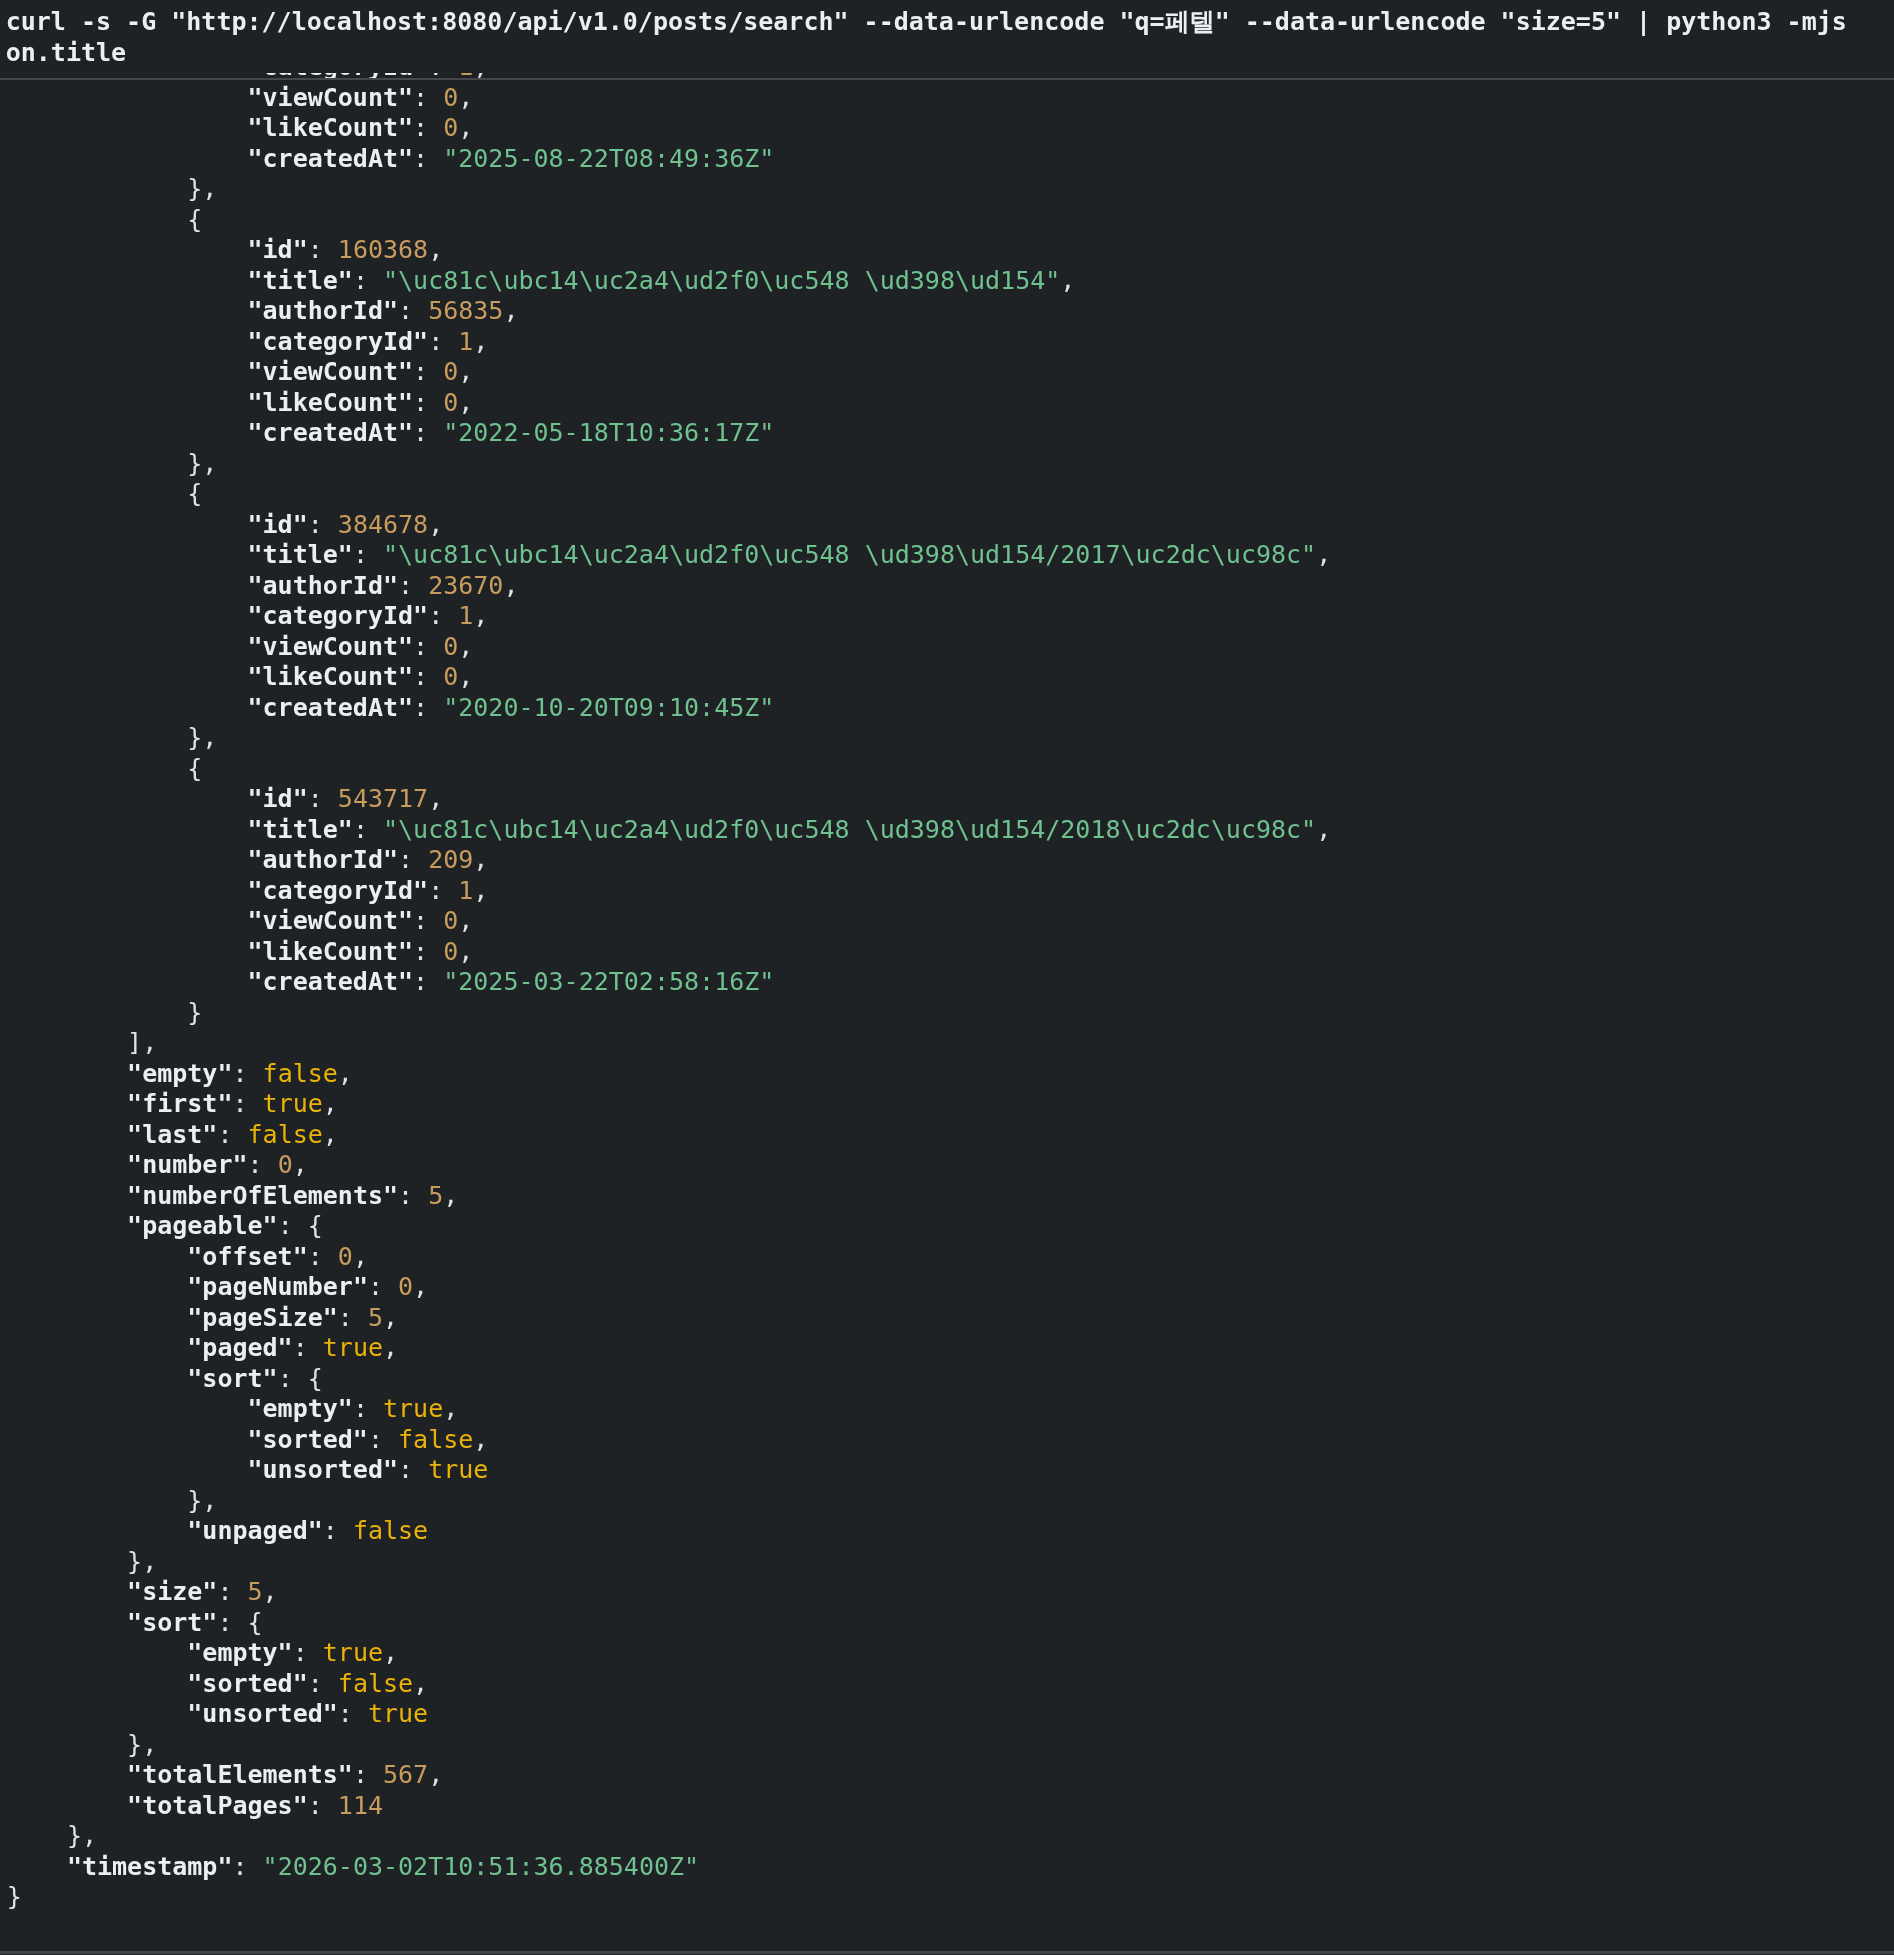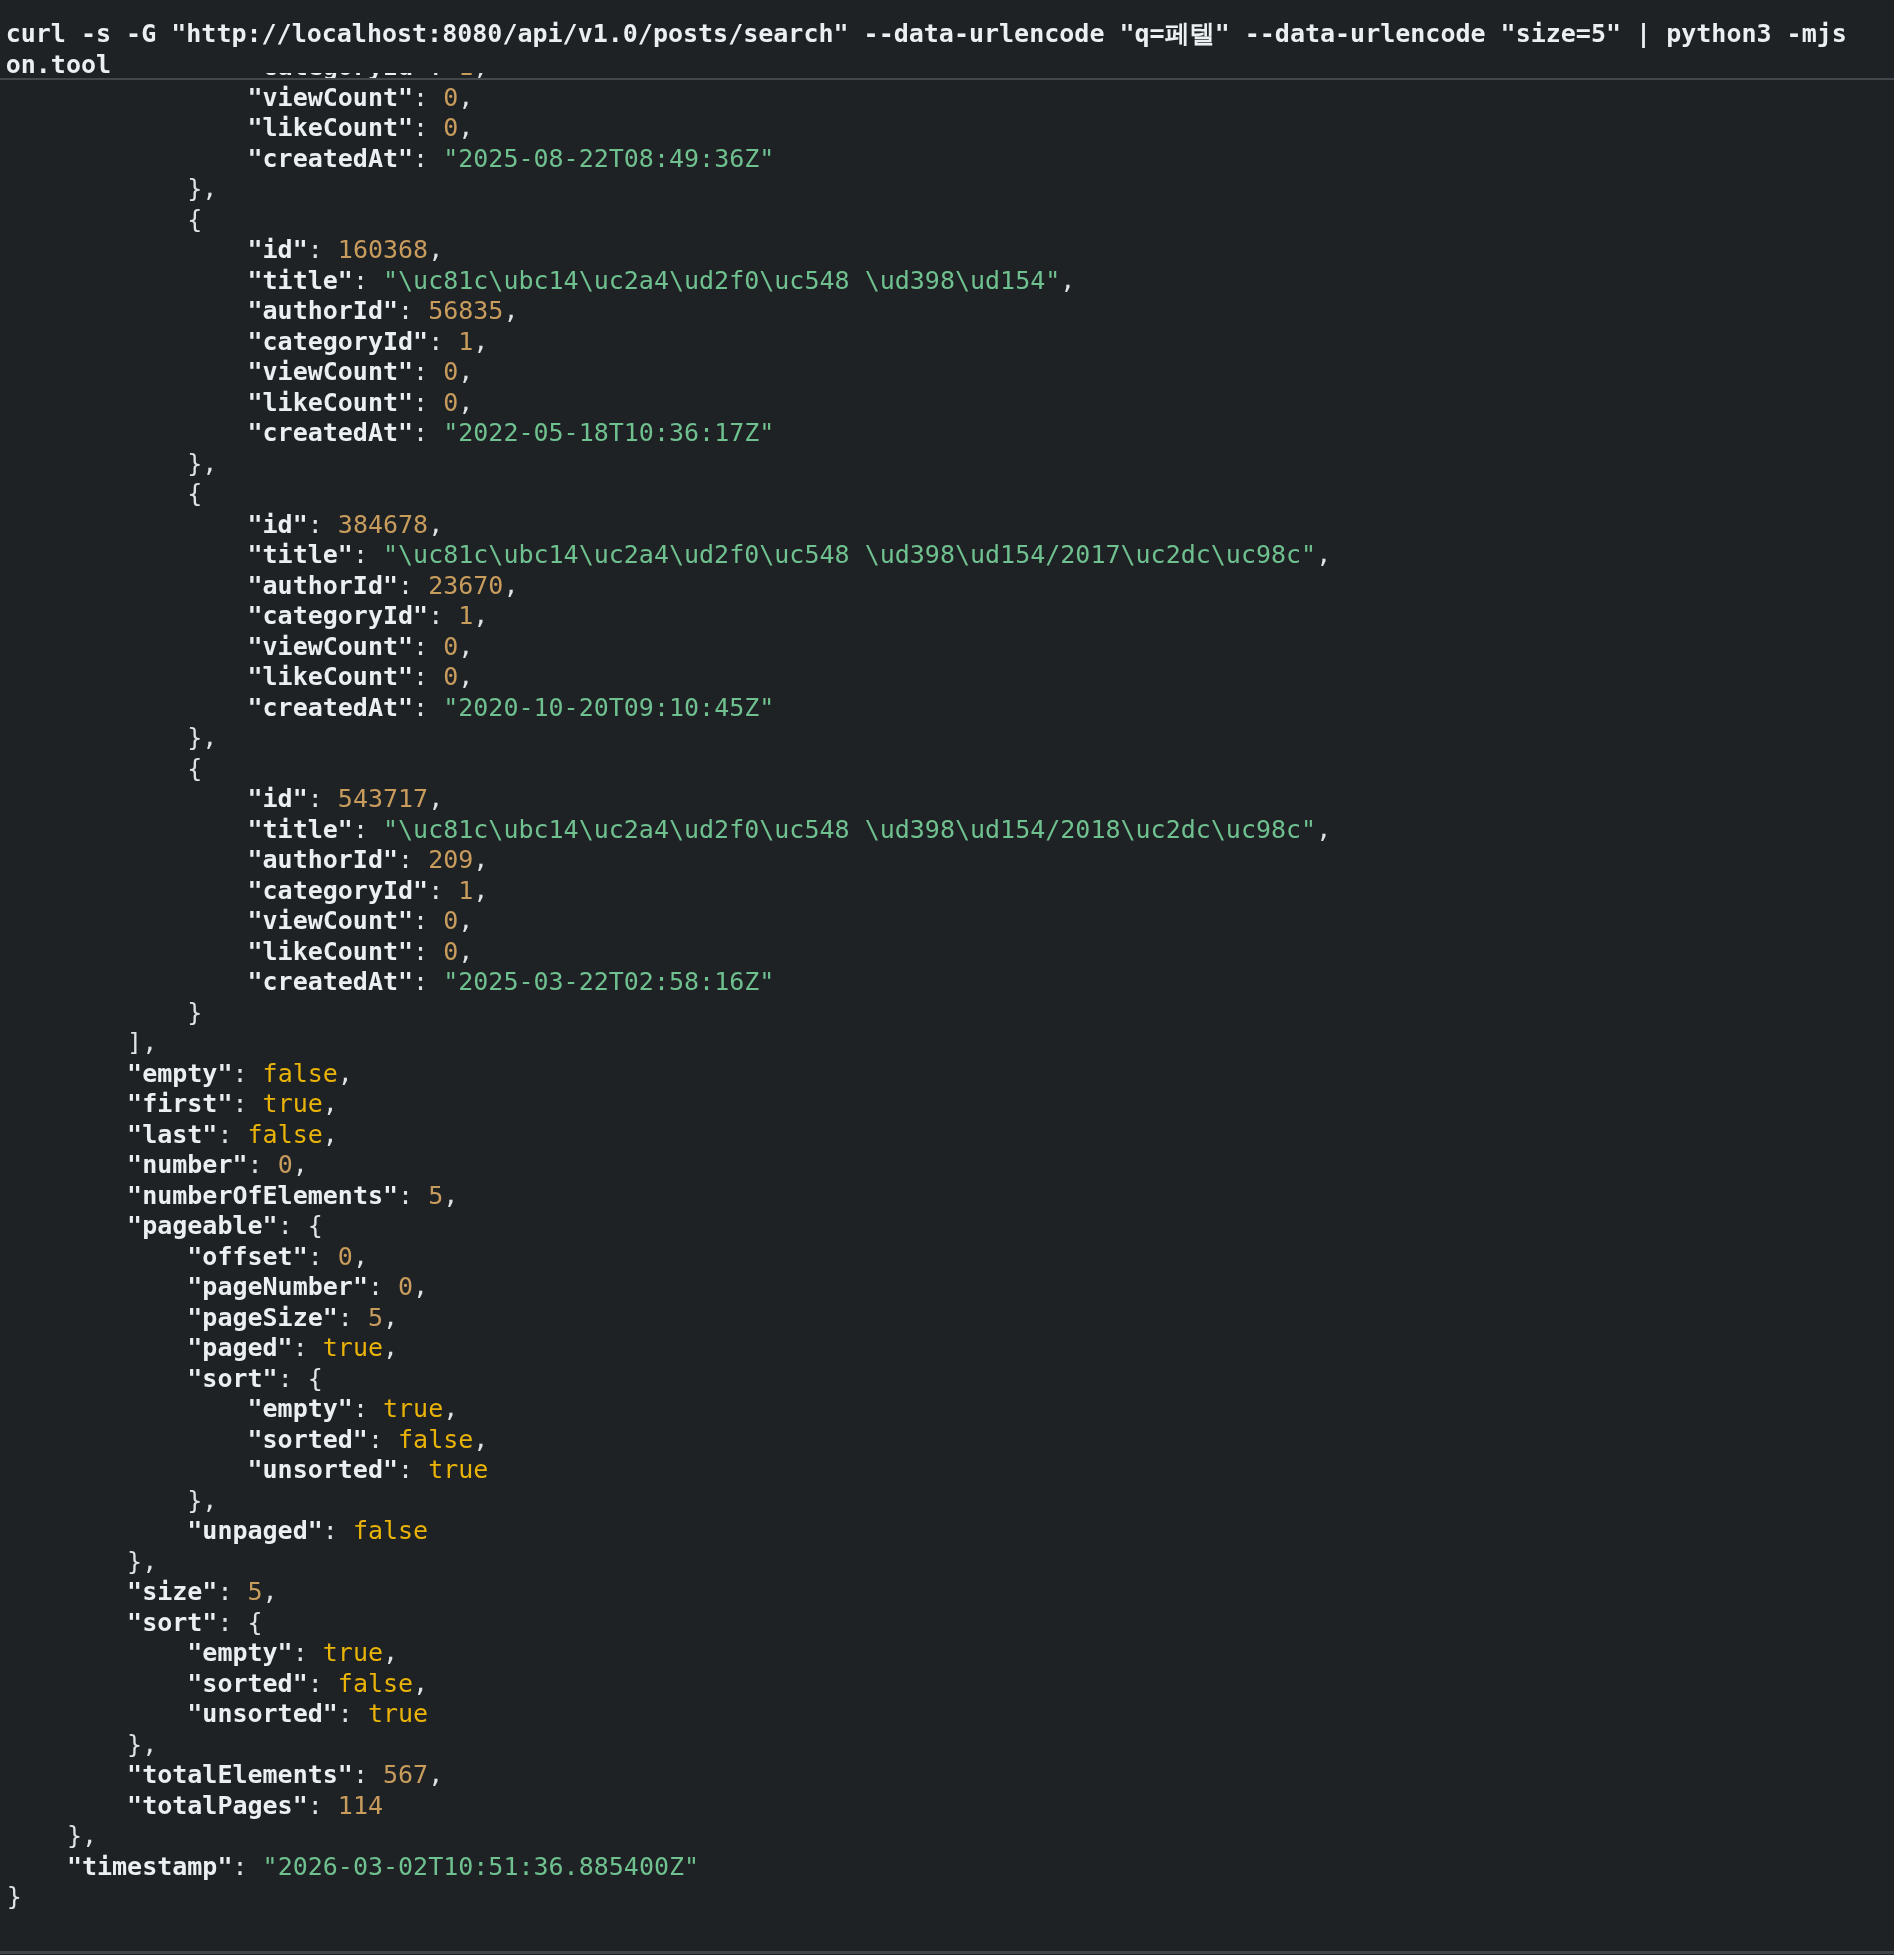--- a/index.html
+++ b/index.html
@@ -38,21 +38,21 @@
 
   
   .cmd-header {
     position: absolute;
     top: 0;
     left: 0;
     right: 0;
     height: 73px;
     background: #1f2225;
     z-index: 2;
-    padding-top: 18px;
+    padding-top: 6px;
     box-sizing: border-box;
   }
   .cmd-line {
     font-family: "DejaVu Sans Mono", monospace;
     font-size: 25px;
     line-height: 31px;
     font-weight: 700;
     color: #eceff1;
     white-space: pre;
     padding-left: 5.7px;
@@ -78,19 +78,19 @@
 </style>
 </head>
 <body>
 
 <div class="terminal">
 
   <pre class="output"><div class="line"><span class="p">                </span><span class="k">"categoryId"</span><span class="p">: </span><span class="n">1</span><span class="p">,</span></div><div class="line"><span class="p">                </span><span class="k">"viewCount"</span><span class="p">: </span><span class="n">0</span><span class="p">,</span></div><div class="line"><span class="p">                </span><span class="k">"likeCount"</span><span class="p">: </span><span class="n">0</span><span class="p">,</span></div><div class="line"><span class="p">                </span><span class="k">"createdAt"</span><span class="p">: </span><span class="s">"2025-08-22T08:49:36Z"</span></div><div class="line"><span class="p">            },</span></div><div class="line"><span class="p">            {</span></div><div class="line"><span class="p">                </span><span class="k">"id"</span><span class="p">: </span><span class="n">160368</span><span class="p">,</span></div><div class="line"><span class="p">                </span><span class="k">"title"</span><span class="p">: </span><span class="s">"\uc81c\ubc14\uc2a4\ud2f0\uc548 \ud398\ud154"</span><span class="p">,</span></div><div class="line"><span class="p">                </span><span class="k">"authorId"</span><span class="p">: </span><span class="n">56835</span><span class="p">,</span></div><div class="line"><span class="p">                </span><span class="k">"categoryId"</span><span class="p">: </span><span class="n">1</span><span class="p">,</span></div><div class="line"><span class="p">                </span><span class="k">"viewCount"</span><span class="p">: </span><span class="n">0</span><span class="p">,</span></div><div class="line"><span class="p">                </span><span class="k">"likeCount"</span><span class="p">: </span><span class="n">0</span><span class="p">,</span></div><div class="line"><span class="p">                </span><span class="k">"createdAt"</span><span class="p">: </span><span class="s">"2022-05-18T10:36:17Z"</span></div><div class="line"><span class="p">            },</span></div><div class="line"><span class="p">            {</span></div><div class="line"><span class="p">                </span><span class="k">"id"</span><span class="p">: </span><span class="n">384678</span><span class="p">,</span></div><div class="line"><span class="p">                </span><span class="k">"title"</span><span class="p">: </span><span class="s">"\uc81c\ubc14\uc2a4\ud2f0\uc548 \ud398\ud154/2017\uc2dc\uc98c"</span><span class="p">,</span></div><div class="line"><span class="p">                </span><span class="k">"authorId"</span><span class="p">: </span><span class="n">23670</span><span class="p">,</span></div><div class="line"><span class="p">                </span><span class="k">"categoryId"</span><span class="p">: </span><span class="n">1</span><span class="p">,</span></div><div class="line"><span class="p">                </span><span class="k">"viewCount"</span><span class="p">: </span><span class="n">0</span><span class="p">,</span></div><div class="line"><span class="p">                </span><span class="k">"likeCount"</span><span class="p">: </span><span class="n">0</span><span class="p">,</span></div><div class="line"><span class="p">                </span><span class="k">"createdAt"</span><span class="p">: </span><span class="s">"2020-10-20T09:10:45Z"</span></div><div class="line"><span class="p">            },</span></div><div class="line"><span class="p">            {</span></div><div class="line"><span class="p">                </span><span class="k">"id"</span><span class="p">: </span><span class="n">543717</span><span class="p">,</span></div><div class="line"><span class="p">                </span><span class="k">"title"</span><span class="p">: </span><span class="s">"\uc81c\ubc14\uc2a4\ud2f0\uc548 \ud398\ud154/2018\uc2dc\uc98c"</span><span class="p">,</span></div><div class="line"><span class="p">                </span><span class="k">"authorId"</span><span class="p">: </span><span class="n">209</span><span class="p">,</span></div><div class="line"><span class="p">                </span><span class="k">"categoryId"</span><span class="p">: </span><span class="n">1</span><span class="p">,</span></div><div class="line"><span class="p">                </span><span class="k">"viewCount"</span><span class="p">: </span><span class="n">0</span><span class="p">,</span></div><div class="line"><span class="p">                </span><span class="k">"likeCount"</span><span class="p">: </span><span class="n">0</span><span class="p">,</span></div><div class="line"><span class="p">                </span><span class="k">"createdAt"</span><span class="p">: </span><span class="s">"2025-03-22T02:58:16Z"</span></div><div class="line"><span class="p">            }</span></div><div class="line"><span class="p">        ],</span></div><div class="line"><span class="p">        </span><span class="k">"empty"</span><span class="p">: </span><span class="b">false</span><span class="p">,</span></div><div class="line"><span class="p">        </span><span class="k">"first"</span><span class="p">: </span><span class="b">true</span><span class="p">,</span></div><div class="line"><span class="p">        </span><span class="k">"last"</span><span class="p">: </span><span class="b">false</span><span class="p">,</span></div><div class="line"><span class="p">        </span><span class="k">"number"</span><span class="p">: </span><span class="n">0</span><span class="p">,</span></div><div class="line"><span class="p">        </span><span class="k">"numberOfElements"</span><span class="p">: </span><span class="n">5</span><span class="p">,</span></div><div class="line"><span class="p">        </span><span class="k">"pageable"</span><span class="p">: {</span></div><div class="line"><span class="p">            </span><span class="k">"offset"</span><span class="p">: </span><span class="n">0</span><span class="p">,</span></div><div class="line"><span class="p">            </span><span class="k">"pageNumber"</span><span class="p">: </span><span class="n">0</span><span class="p">,</span></div><div class="line"><span class="p">            </span><span class="k">"pageSize"</span><span class="p">: </span><span class="n">5</span><span class="p">,</span></div><div class="line"><span class="p">            </span><span class="k">"paged"</span><span class="p">: </span><span class="b">true</span><span class="p">,</span></div><div class="line"><span class="p">            </span><span class="k">"sort"</span><span class="p">: {</span></div><div class="line"><span class="p">                </span><span class="k">"empty"</span><span class="p">: </span><span class="b">true</span><span class="p">,</span></div><div class="line"><span class="p">                </span><span class="k">"sorted"</span><span class="p">: </span><span class="b">false</span><span class="p">,</span></div><div class="line"><span class="p">                </span><span class="k">"unsorted"</span><span class="p">: </span><span class="b">true</span></div><div class="line"><span class="p">            },</span></div><div class="line"><span class="p">            </span><span class="k">"unpaged"</span><span class="p">: </span><span class="b">false</span></div><div class="line"><span class="p">        },</span></div><div class="line"><span class="p">        </span><span class="k">"size"</span><span class="p">: </span><span class="n">5</span><span class="p">,</span></div><div class="line"><span class="p">        </span><span class="k">"sort"</span><span class="p">: {</span></div><div class="line"><span class="p">            </span><span class="k">"empty"</span><span class="p">: </span><span class="b">true</span><span class="p">,</span></div><div class="line"><span class="p">            </span><span class="k">"sorted"</span><span class="p">: </span><span class="b">false</span><span class="p">,</span></div><div class="line"><span class="p">            </span><span class="k">"unsorted"</span><span class="p">: </span><span class="b">true</span></div><div class="line"><span class="p">        },</span></div><div class="line"><span class="p">        </span><span class="k">"totalElements"</span><span class="p">: </span><span class="n">567</span><span class="p">,</span></div><div class="line"><span class="p">        </span><span class="k">"totalPages"</span><span class="p">: </span><span class="n">114</span></div><div class="line"><span class="p">    },</span></div><div class="line"><span class="p">    </span><span class="k">"timestamp"</span><span class="p">: </span><span class="s">"2026-03-02T10:51:36.885400Z"</span></div><div class="line"><span class="p">}</span></div></pre>
 
   <div class="cmd-header">
     <div class="cmd-line">curl -s -G "http://localhost:8080/api/v1.0/posts/search" --data-urlencode "q=페텔" --data-urlencode "size=5" | python3 -mjs</div>
-    <div class="cmd-line">on.tool</div>
+    <div class="cmd-line">on.title</div>
   </div>
 
   <div class="cmd-separator"></div>
   <div class="bottom-edge"></div>
 </div>
 
 
 </body></html>

